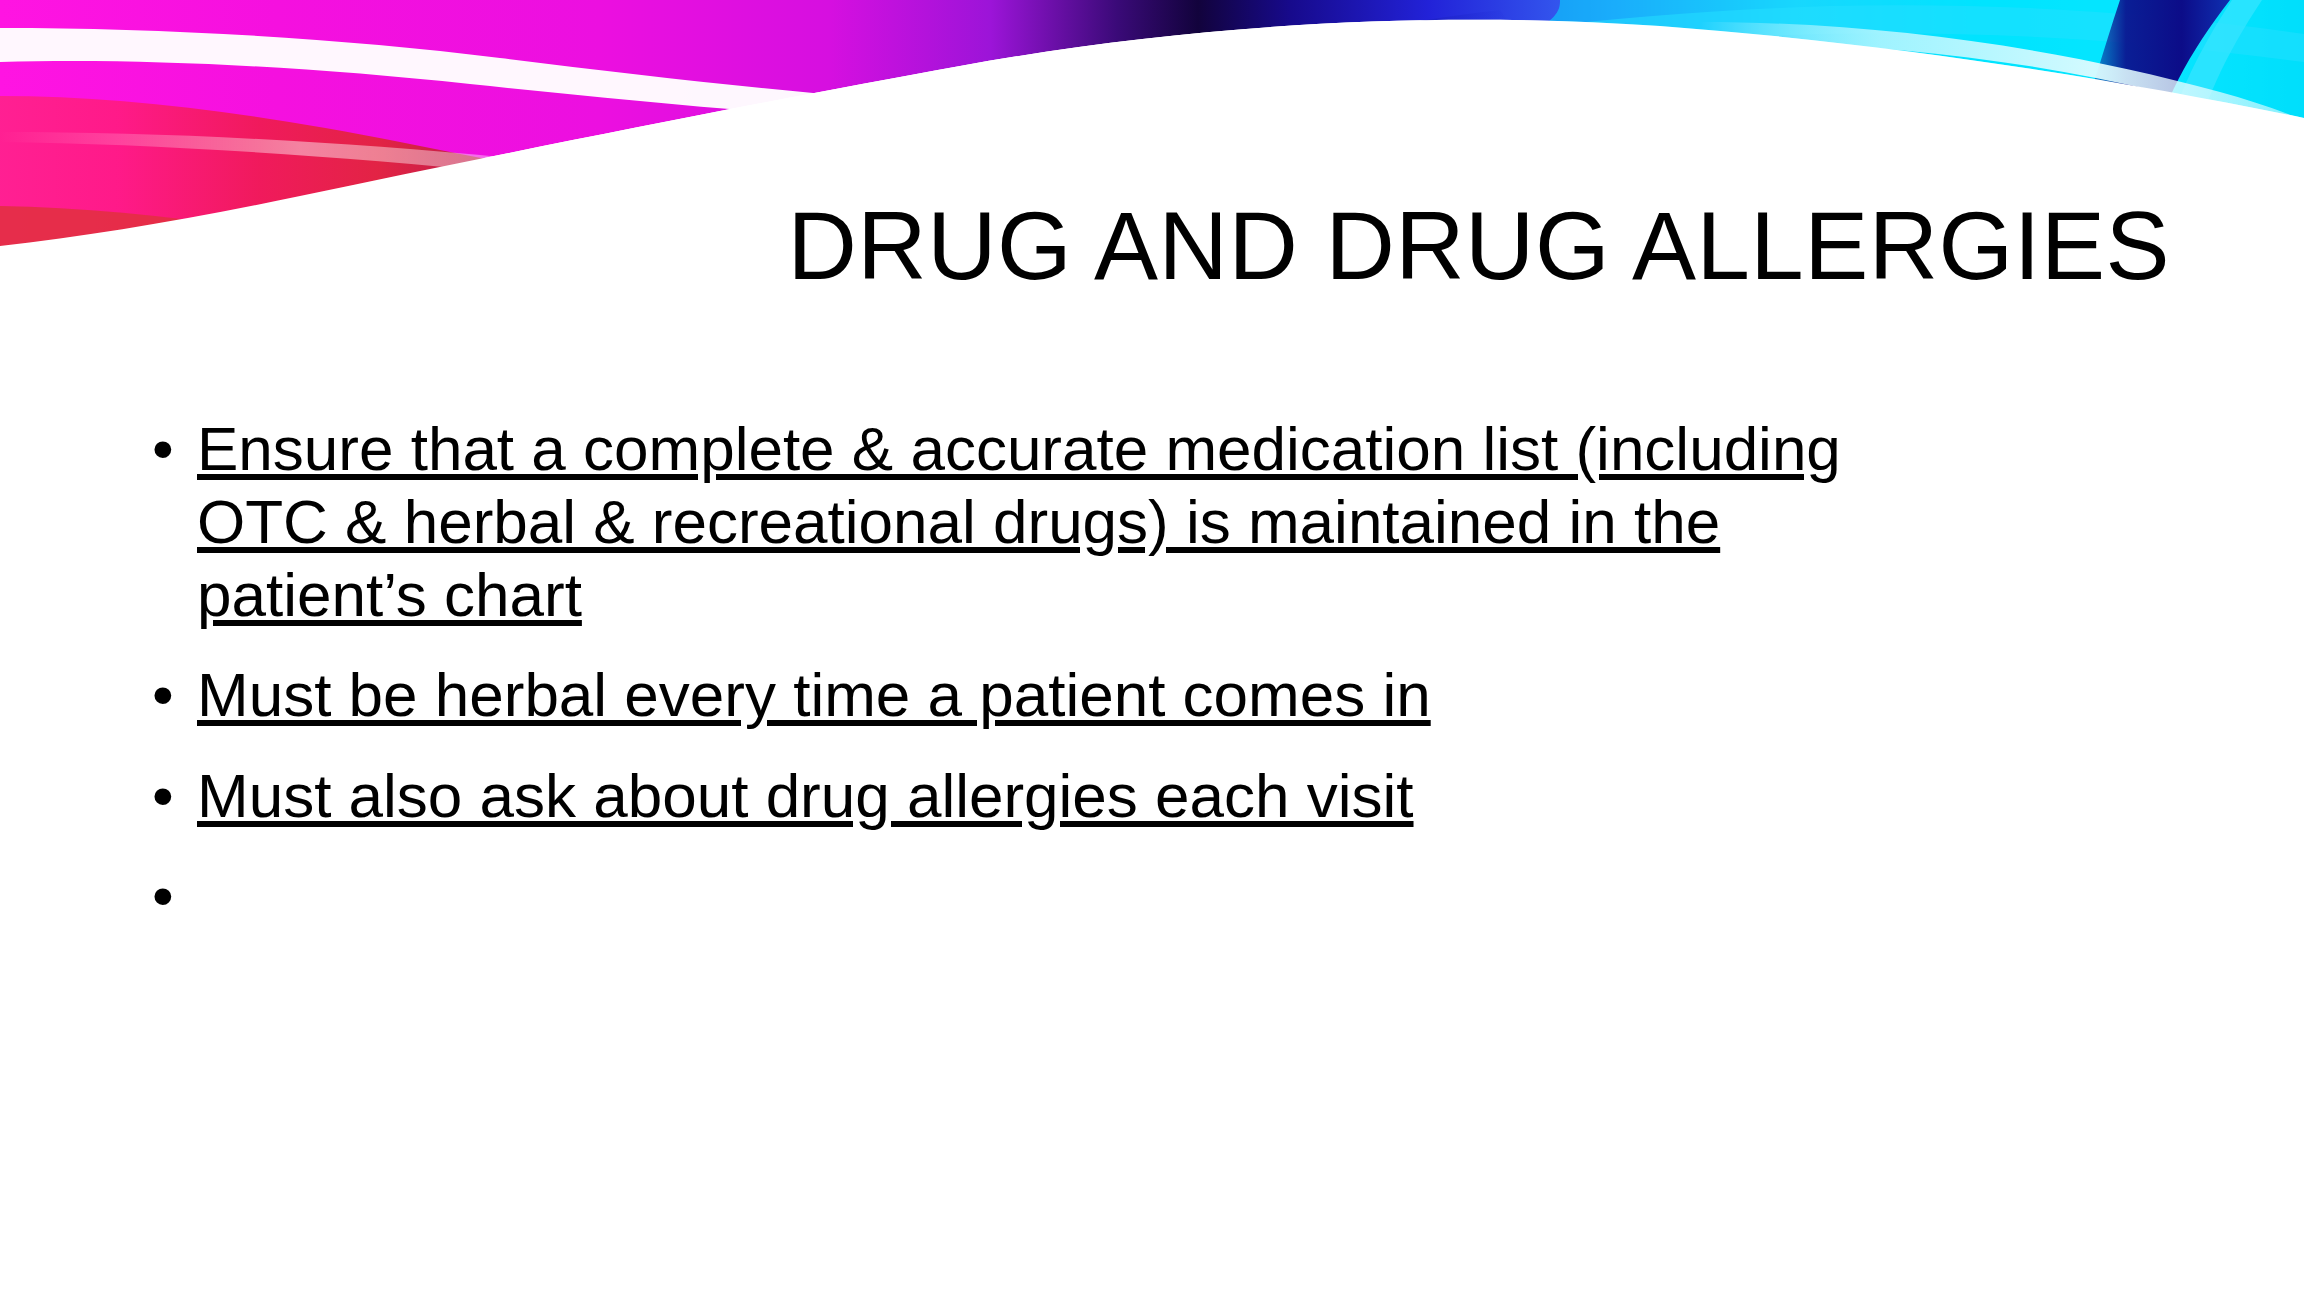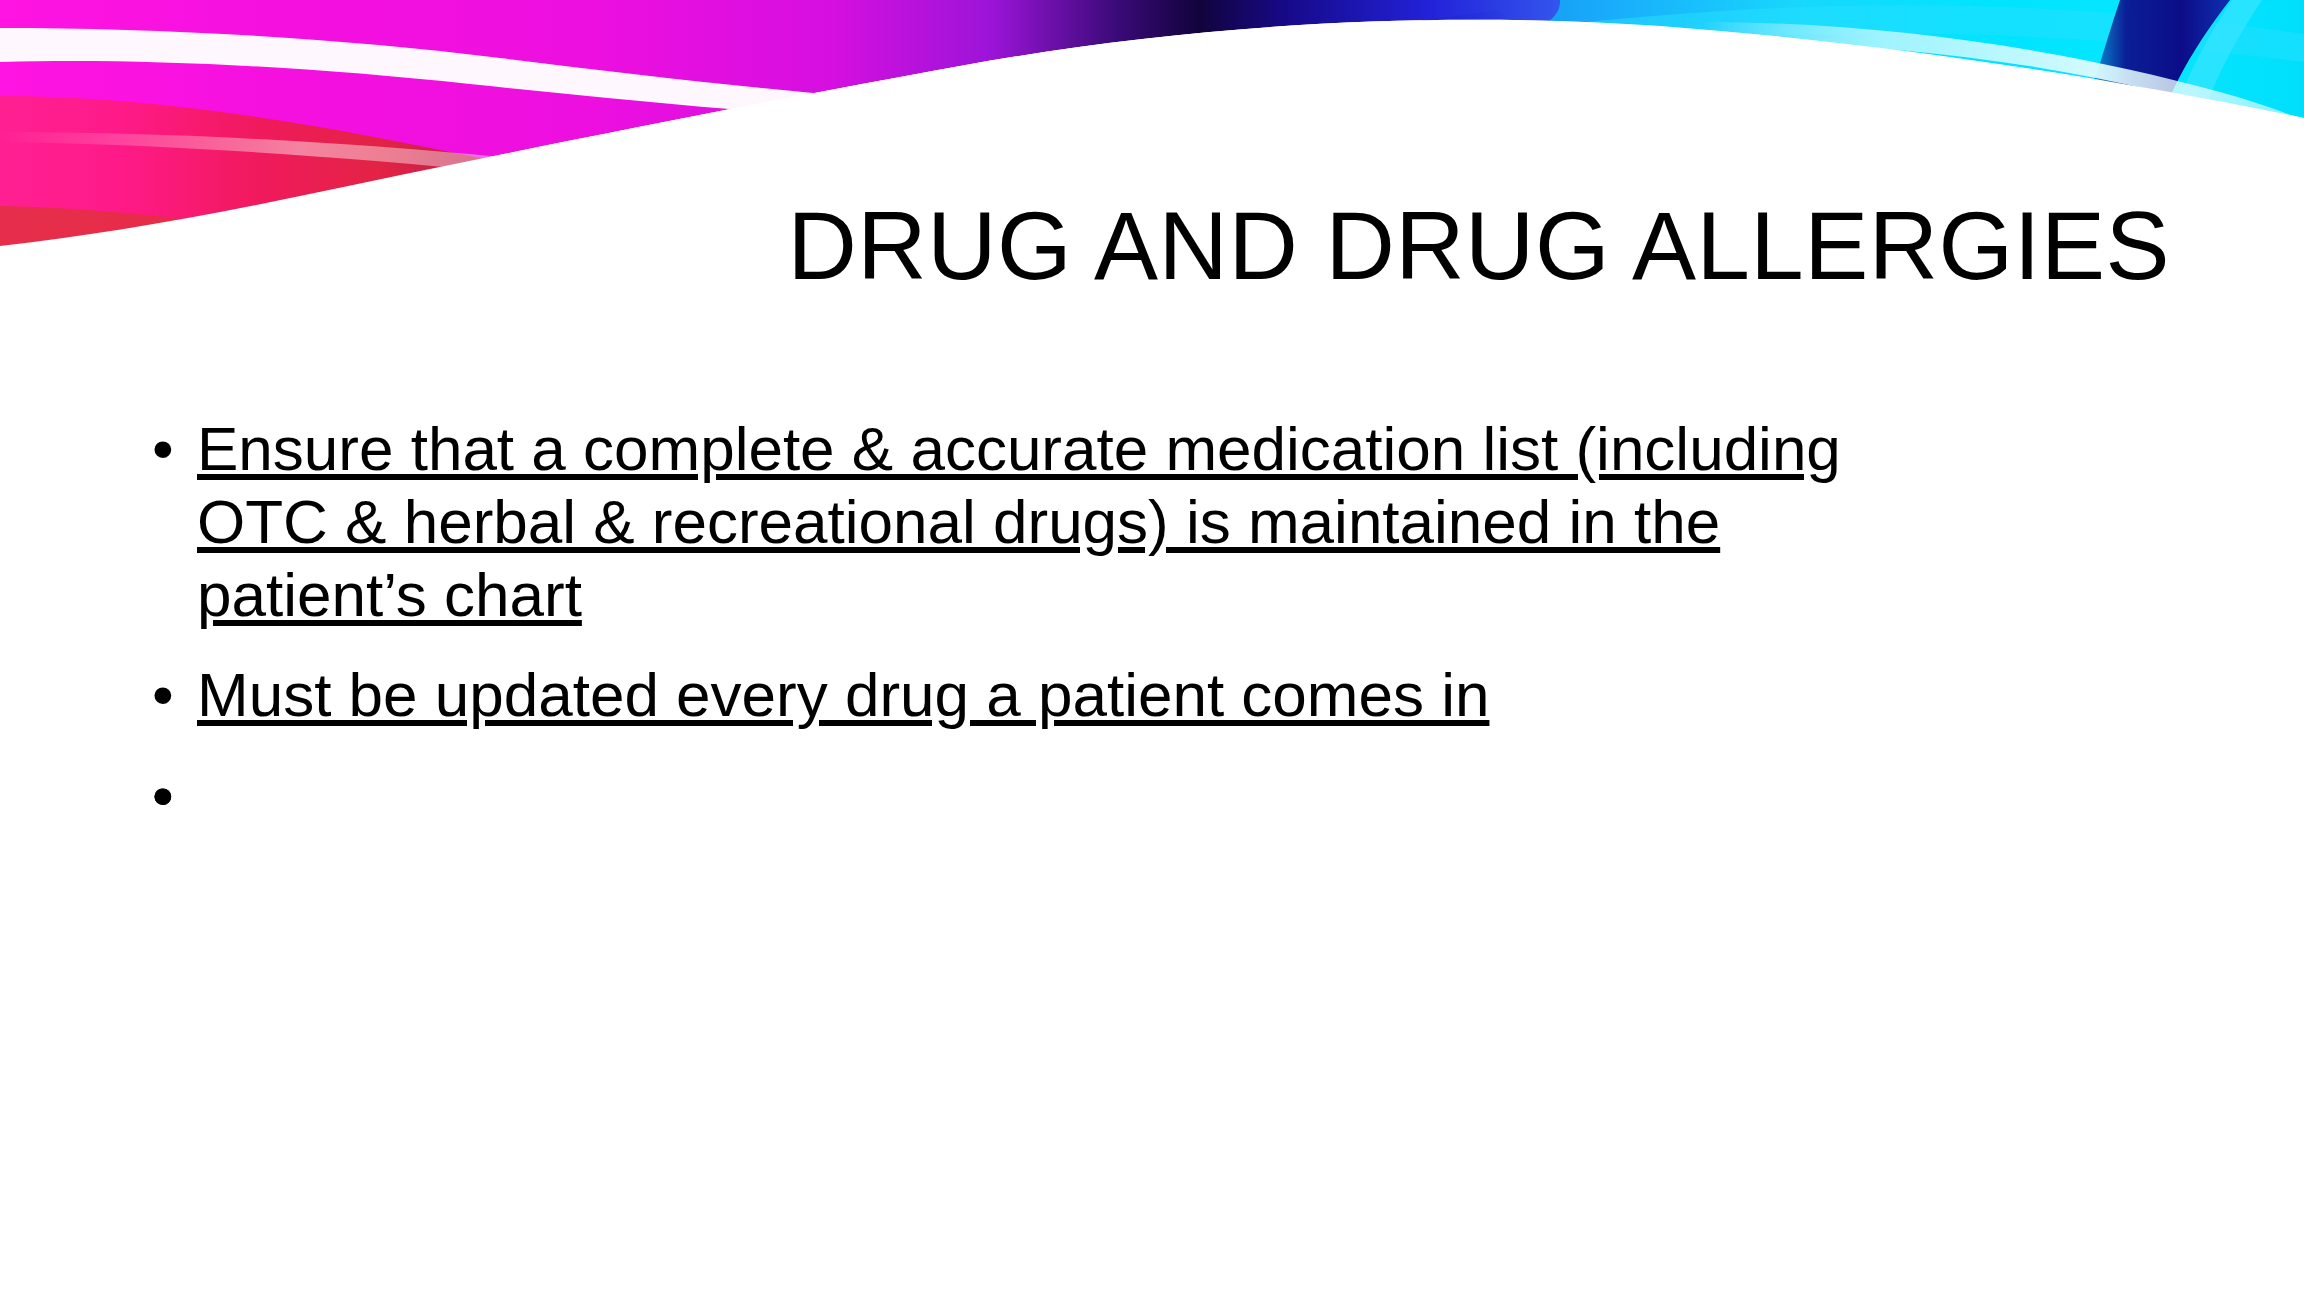--- a/index.html
+++ b/index.html
@@ -241,23 +241,24 @@
 
   <div id="slide-title">DRUG AND DRUG ALLERGIES</div>
 
   <ul id="body-list">
     <li class="bullet-item">
       <span class="bullet-marker">•</span>
       <span class="bullet-text">Ensure that a complete &amp; accurate medication list (including OTC &amp; herbal &amp; recreational drugs) is maintained in the patient’s chart</span>
     </li>
     <li class="bullet-item">
       <span class="bullet-marker">•</span>
-      <span class="bullet-text">Must be updated every drug a patient comes in</span>
-    </li>
-    <li class="bullet-item">
-      <span class="bullet-marker">•</span>
+      <span class="bullet-text">Must be herbal every time a patient comes in</span>
+    </li>
+    <li class="bullet-item">
+      <span class="bullet-marker">•</span>
+      <span class="bullet-text">Must also ask about drug allergies each visit</span>
     </li>
     <li class="bullet-item">
       <span class="bullet-marker">•</span>
     </li>
   </ul>
 
 </div>
 
 </body></html>

